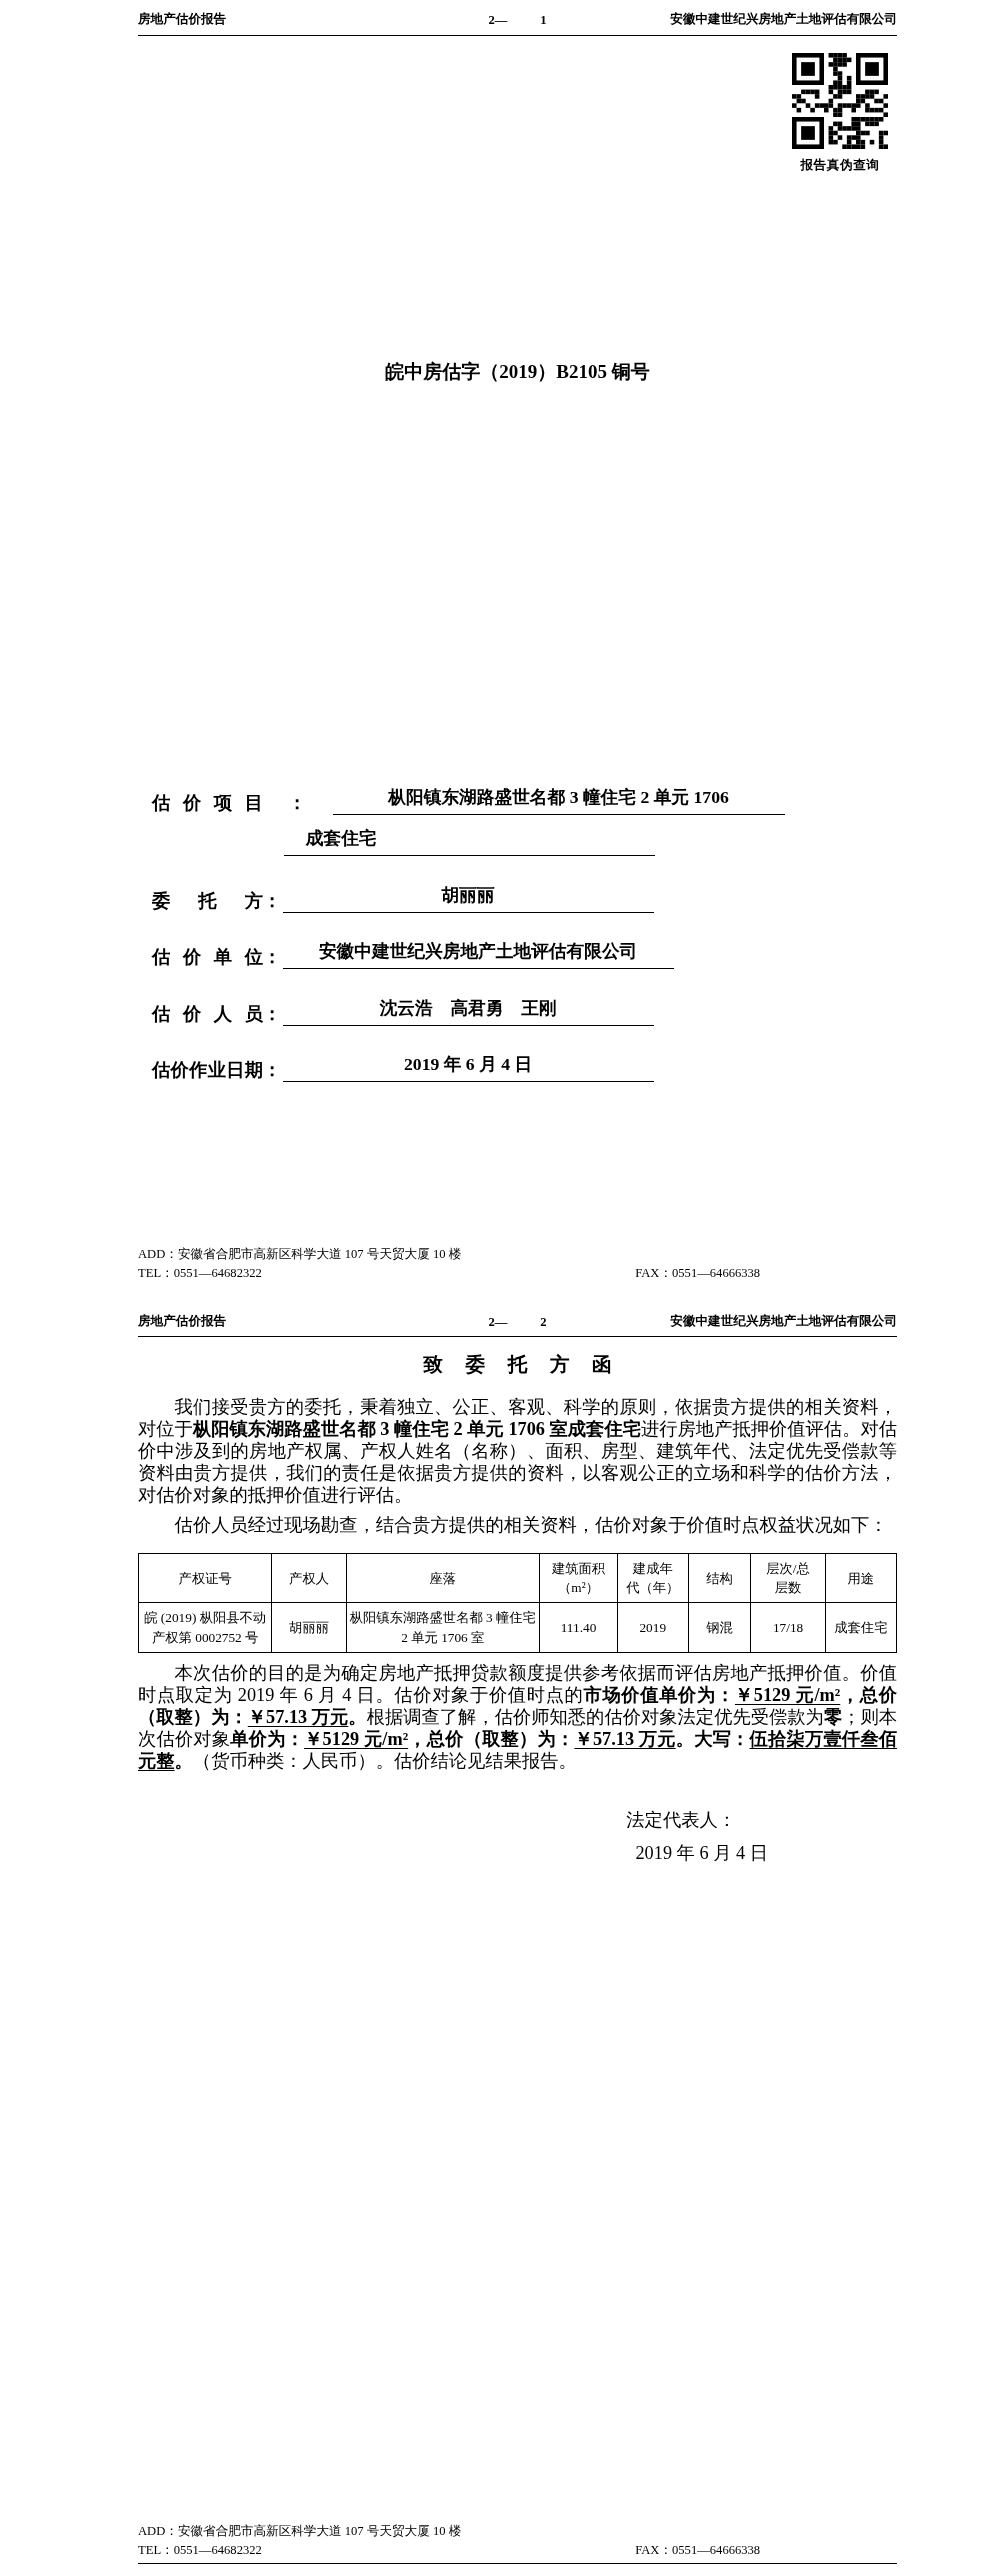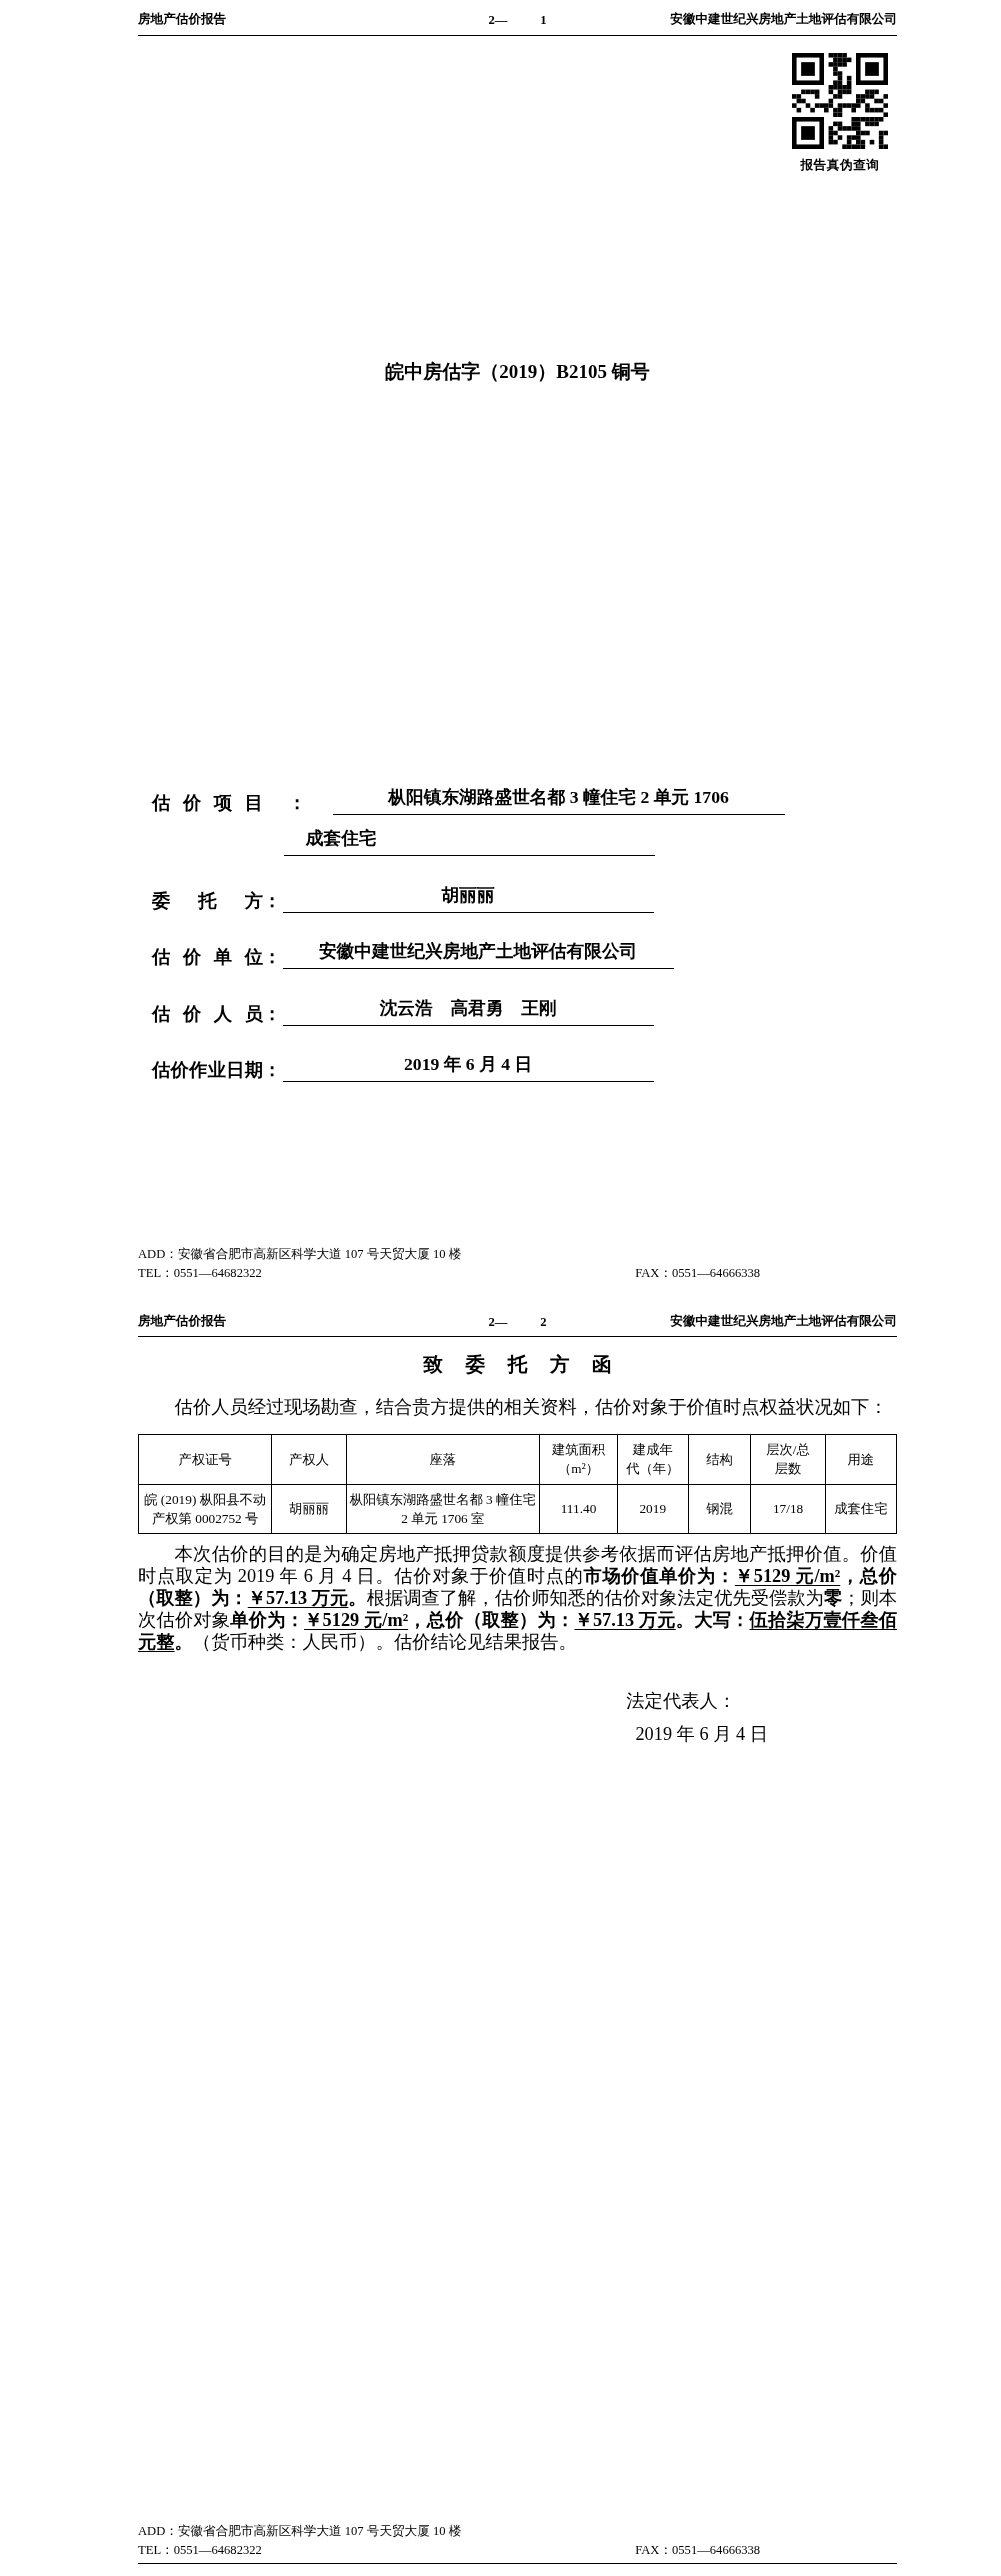--- a/index.html
+++ b/index.html
@@ -264,20 +264,21 @@
     <span class="hdr-center">
       <span>2—</span>
       <span>2</span>
     </span>
     <span>安徽中建世纪兴房地产土地评估有限公司</span>
   </div>
 
   <div class="body2 abs">
     <div class="letter-title">致 委 托 方 函</div>
 
+    <p class="para"><span>我们接受贵方的委托，秉着独立、公正、客观、科学的原则，依据贵方提供的相关资料，对位于</span><span class="b">枞阳镇东湖路盛世名都 3 幢住宅 2 单元 1706 室成套住宅</span><span>进行房地产抵押价值评估。对估价中涉及到的房地产权属、产权人姓名（名称）、面积、房型、建筑年代、法定优先受偿款等资料由贵方提供，我们的责任是依据贵方提供的资料，以客观公正的立场和科学的估价方法，对估价对象的抵押价值进行评估。</span></p>
 
     <p class="para">估价人员经过现场勘查，结合贵方提供的相关资料，估价对象于价值时点权益状况如下：</p>
 
     <table class="info-table">
       <colgroup>
         <col style="width:17.6%">
           <col style="width:9.8%">
           <col style="width:25.5%">
           <col style="width:10.3%">
         <col style="width:9.3%">

